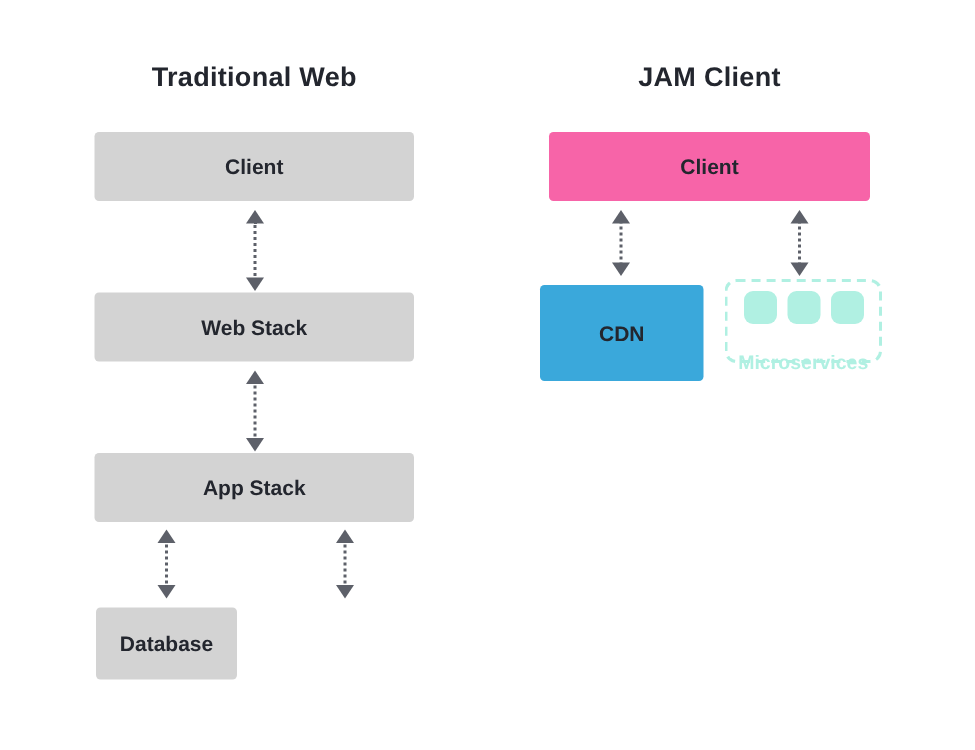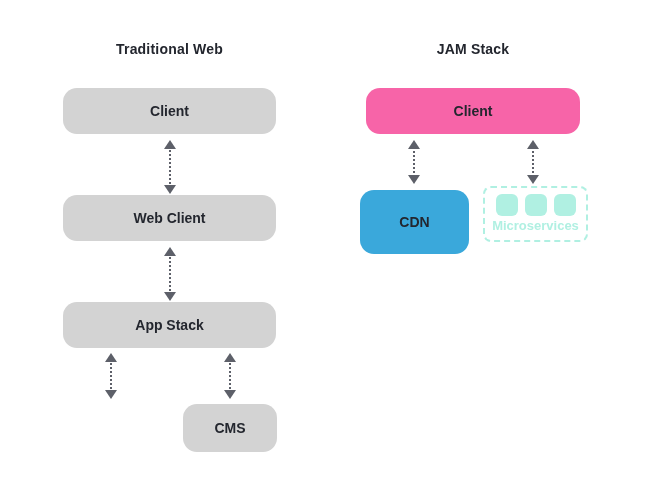--- a/index.html
+++ b/index.html
@@ -15,37 +15,37 @@
   .stage{
     position:relative;
     width:650px;height:500px;
     background:var(--bg);
     font-family:"Liberation Sans", sans-serif;
     overflow:hidden;
   }
   .col-title{
     position:absolute;
     text-align:center;
-    font-size:14px;
+    font-size:18px;
     font-weight:700;
     color:var(--dark);
     letter-spacing:.2px;
   }
   .t-left{left:63px;top:41px;width:213px;}
   .t-right{left:366px;top:41px;width:214px;}
 
   .node{
     position:absolute;
     display:flex;
     align-items:center;
     justify-content:center;
     font-size:14px;
     font-weight:700;
     color:var(--dark);
-    border-radius:14px;
+    border-radius:3px;
     box-sizing:border-box;
   }
   .n-client-l{left:63px; top:88px; width:213px;height:46px;background:var(--gray);}
   .n-web     {left:63px; top:195px;width:213px;height:46px;background:var(--gray);}
   .n-app     {left:63px; top:302px;width:213px;height:46px;background:var(--gray);}
   .n-db      {left:64px; top:405px;width:94px; height:48px;background:var(--gray);}
   .n-cms     {left:183px;top:404px;width:94px; height:48px;background:var(--gray);}
   .n-client-r{left:366px;top:88px; width:214px;height:46px;background:var(--pink);}
   .n-cdn     {left:360px;top:190px;width:109px;height:64px;background:var(--blue);}
   .n-micro{
@@ -56,21 +56,21 @@
     flex-direction:column;
     justify-content:flex-start;
     padding-top:6px;
   }
   .squares{display:flex;gap:7px;}
   .sq{width:22px;height:22px;border-radius:6px;background:var(--mint);}
   .micro-label{
     font-size:13px;
     font-weight:700;
     color:var(--mint);
-    margin-top:2px;
+    margin-top:18px;
     white-space:nowrap;
   }
 
   
   .v-arrow{position:absolute;width:16px;}
   .v-arrow .shaft{
     position:absolute;left:7px;top:7px;bottom:7px;width:0;
     border-left:2px dotted var(--arrow);
   }
   .v-arrow::before{
@@ -89,26 +89,26 @@
   .a4{left:222px;top:353px;height:46px;}
   .a5{left:406px;top:140px;height:44px;}
   .a6{left:525px;top:140px;height:44px;}
 </style>
 </head>
 <body>
 
 <div class="stage">
 
   <div class="col-title t-left">Traditional Web</div>
-  <div class="col-title t-right">JAM Stack</div>
+  <div class="col-title t-right">JAM Client</div>
 
   <div class="node n-client-l">Client</div>
-  <div class="node n-web">Web Client</div>
+  <div class="node n-web">Web Stack</div>
   <div class="node n-app">App Stack</div>
-  <div class="node n-cms">CMS</div>
+  <div class="node n-db">Database</div>
 
   <div class="v-arrow a1">
       <div class="shaft"></div>
     </div>
   <div class="v-arrow a2">
       <div class="shaft"></div>
     </div>
   <div class="v-arrow a3">
       <div class="shaft"></div>
     </div>

